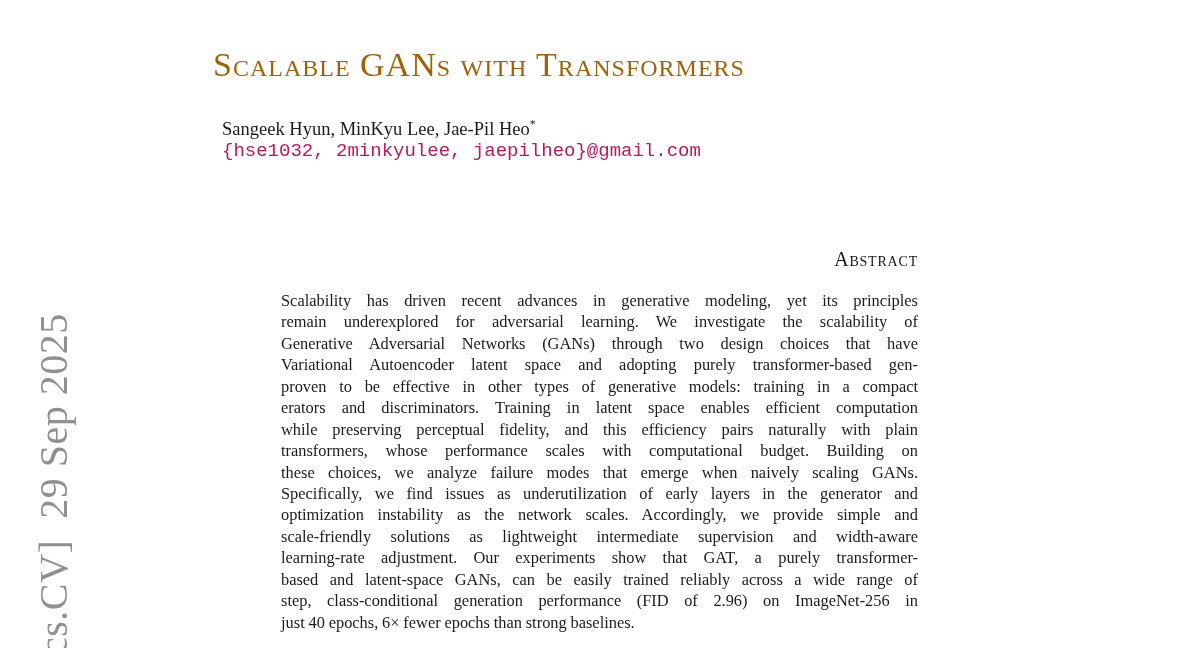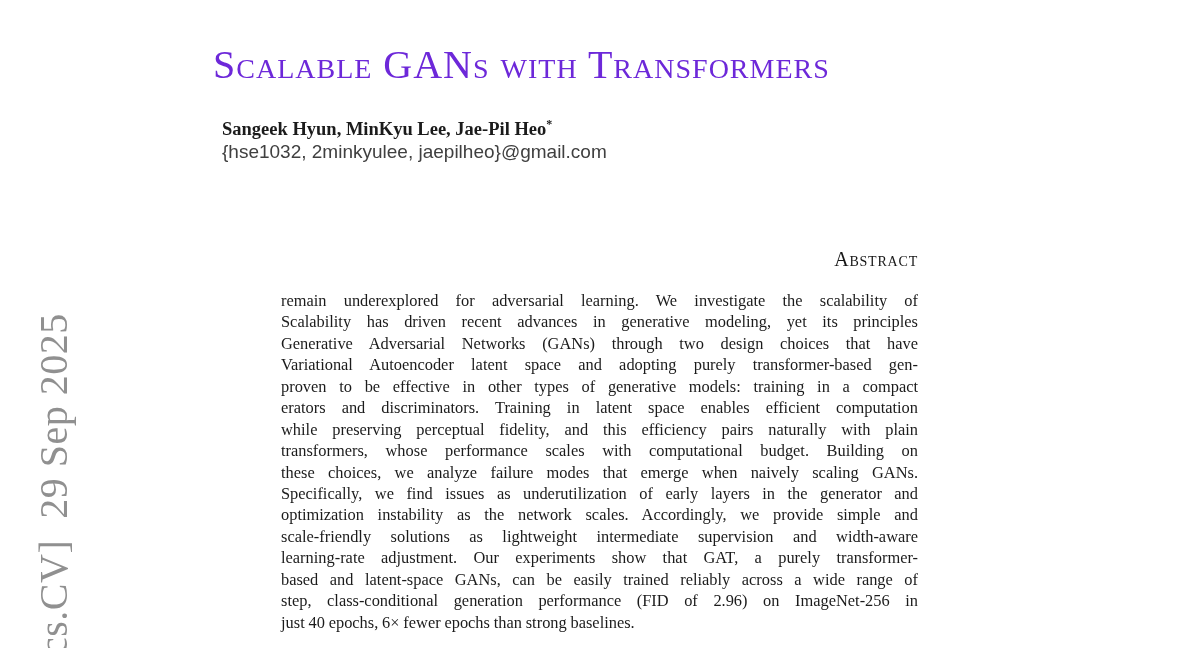--- a/index.html
+++ b/index.html
@@ -29,47 +29,47 @@
     color: #909090;
     white-space: pre;
     letter-spacing: 0.5px;
   }
 
   
   #title {
     position: absolute;
     left: 213px;
     top: 48px;
-    font-size: 40px;
+    font-size: 34px;
     line-height: 34px;
     font-variant: small-caps;
     letter-spacing: 1px;
-    color: #6d28d9;
+    color: #a16207;
     white-space: nowrap;
   }
 
   
   #authors {
     position: absolute;
     left: 222px;
     top: 119px;
     font-size: 18.5px;
     line-height: 21.5px;
     white-space: nowrap;
   }
-  #authors .bold-line { font-weight: bold; }
+  #authors .bold-line { font-weight: normal; }
   #authors sup {
     font-size: 12px;
     vertical-align: super;
     line-height: 0;
   }
   #authors .email-line {
-    font-family: Liberation Sans, sans-serif;
+    font-family: Liberation Mono, monospace;
     font-size: 19px;
-    color: #404040;
+    color: #be185d;
   }
 
   
   #abstract {
     position: absolute;
     left: 281px;
     top: 247px;
     width: 637px;
   }
   #abstract-heading {
@@ -107,22 +107,22 @@
   <h1 id="title" style="margin:0; font-weight:normal;">Scalable GANs with Transformers</h1>
 
   <div id="authors">
     <div class="bold-line"><span>Sangeek Hyun, MinKyu Lee, Jae-Pil Heo</span><sup>*</sup></div>
     <div class="email-line">{hse1032, 2minkyulee, jaepilheo}@gmail.com</div>
   </div>
 
   <div id="abstract">
     <div id="abstract-heading">Abstract</div>
     <div id="abstract-body">
+      <div class="jline">Scalability has driven recent advances in generative modeling, yet its principles</div>
       <div class="jline">remain underexplored for adversarial learning. We investigate the scalability of</div>
-      <div class="jline">Scalability has driven recent advances in generative modeling, yet its principles</div>
       <div class="jline">Generative Adversarial Networks (GANs) through two design choices that have</div>
       <div class="jline">Variational Autoencoder latent space and adopting purely transformer-based gen-</div>
       <div class="jline">proven to be effective in other types of generative models: training in a compact</div>
       <div class="jline">erators and discriminators. Training in latent space enables efficient computation</div>
       <div class="jline">while preserving perceptual fidelity, and this efficiency pairs naturally with plain</div>
       <div class="jline">transformers, whose performance scales with computational budget. Building on</div>
       <div class="jline">these choices, we analyze failure modes that emerge when naively scaling GANs.</div>
       <div class="jline">Specifically, we find issues as underutilization of early layers in the generator and</div>
       <div class="jline">optimization instability as the network scales. Accordingly, we provide simple and</div>
       <div class="jline">scale-friendly solutions as lightweight intermediate supervision and width-aware</div>

